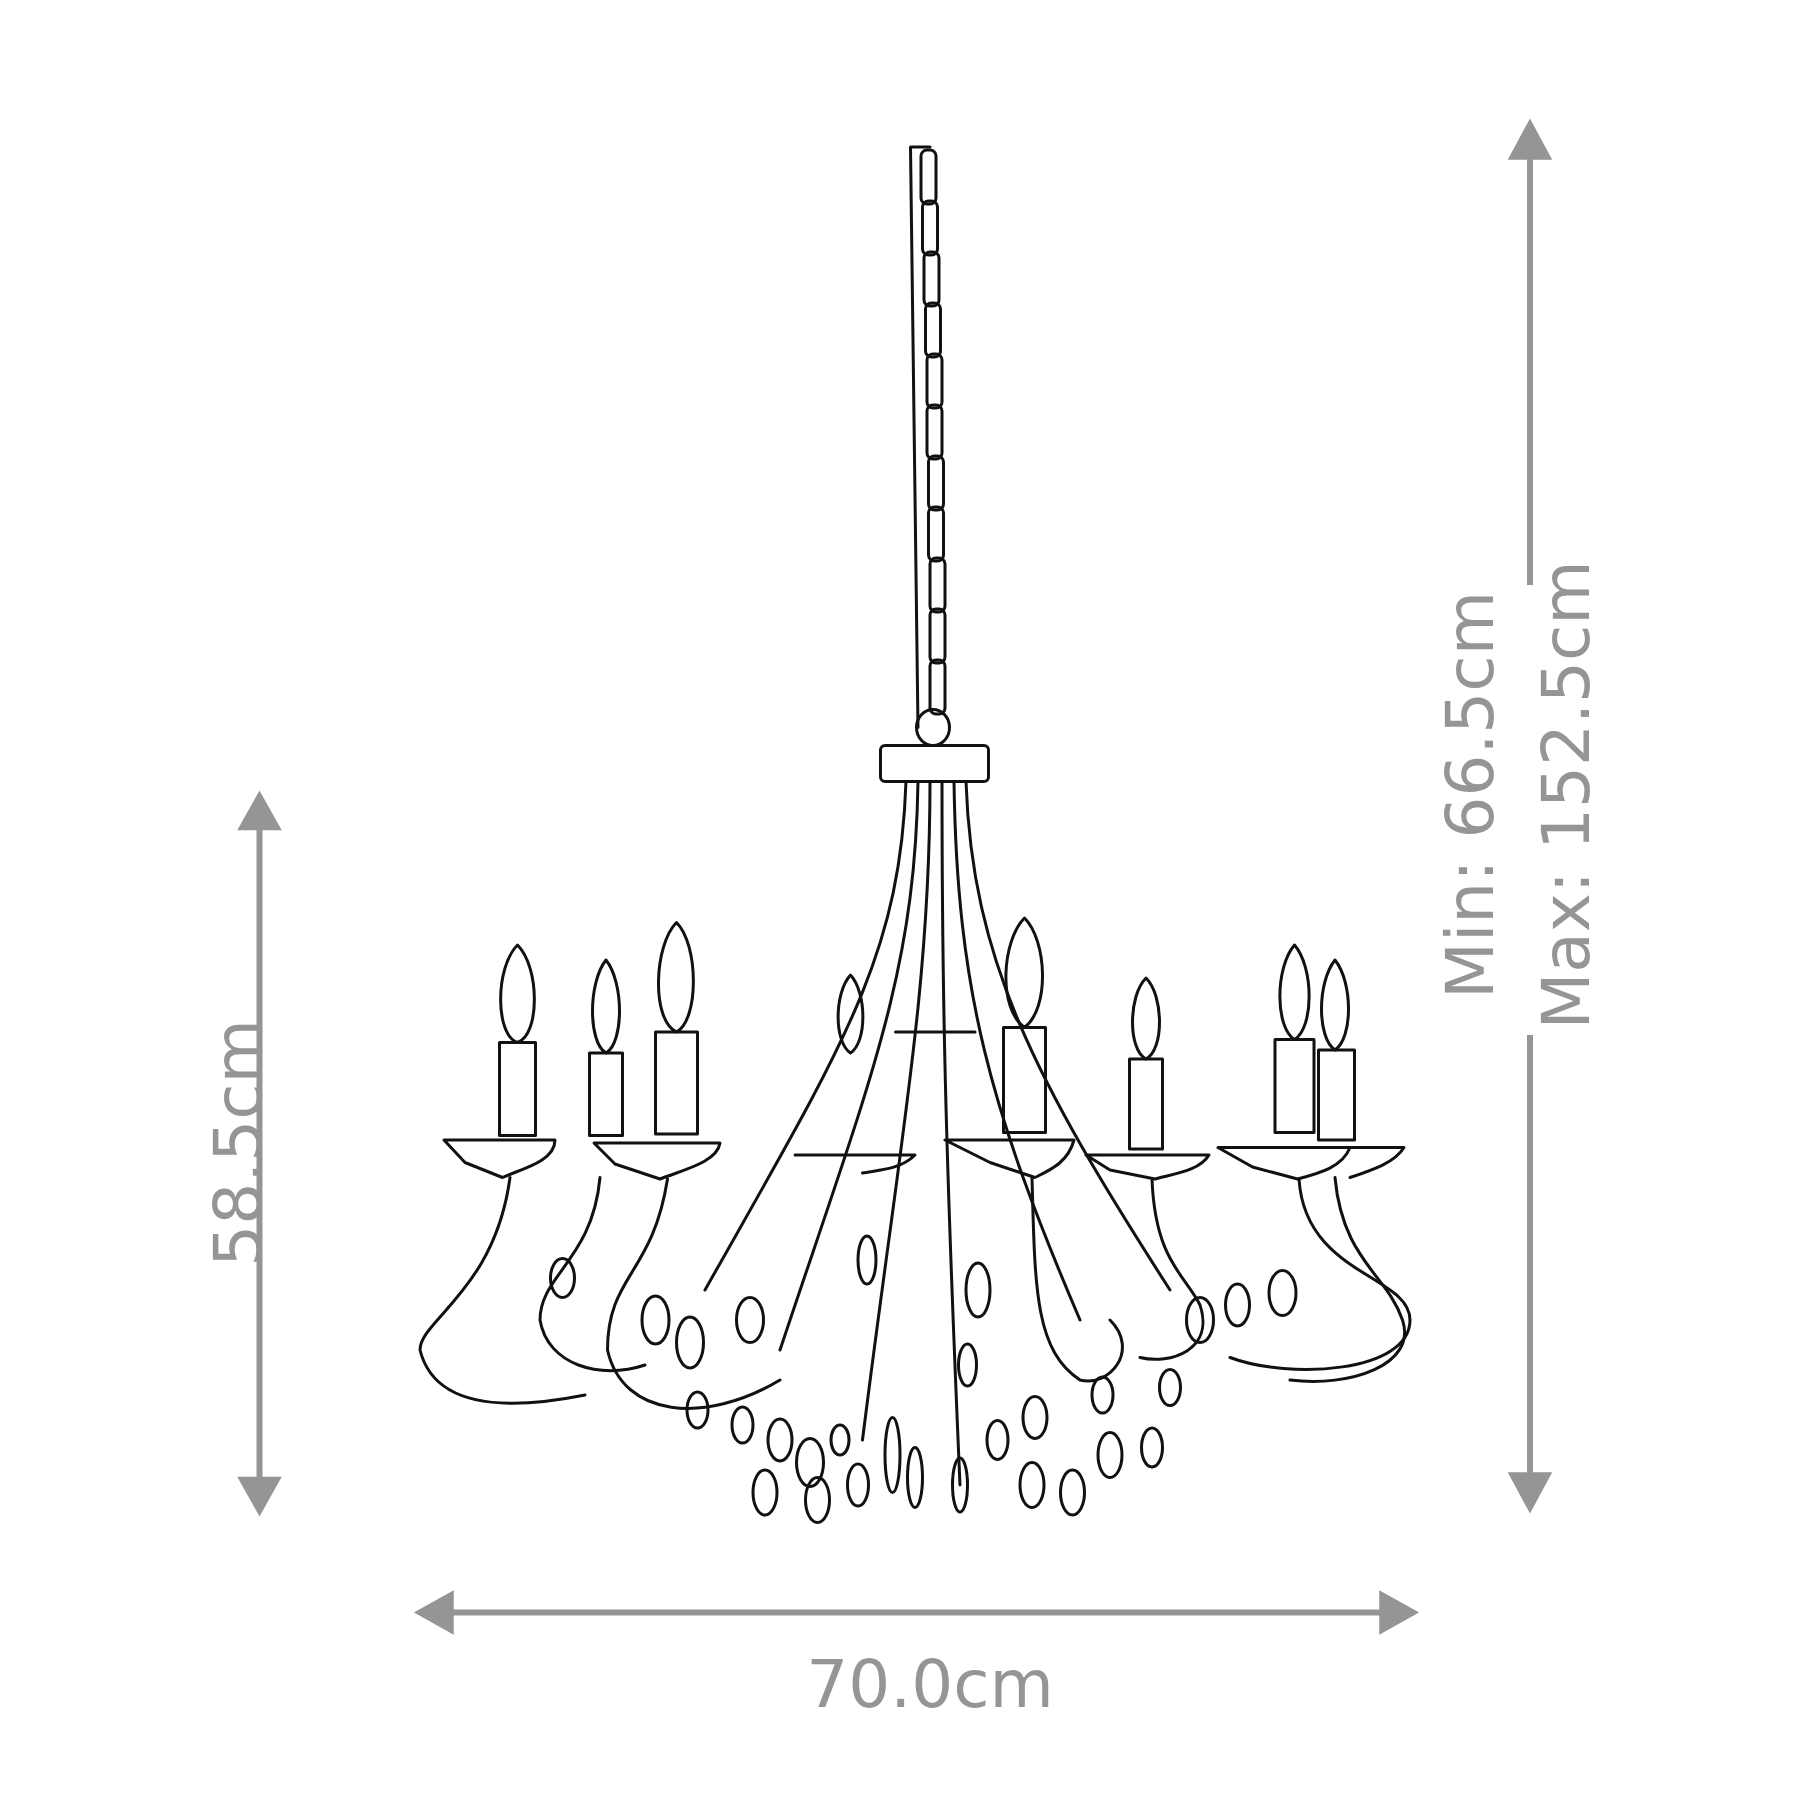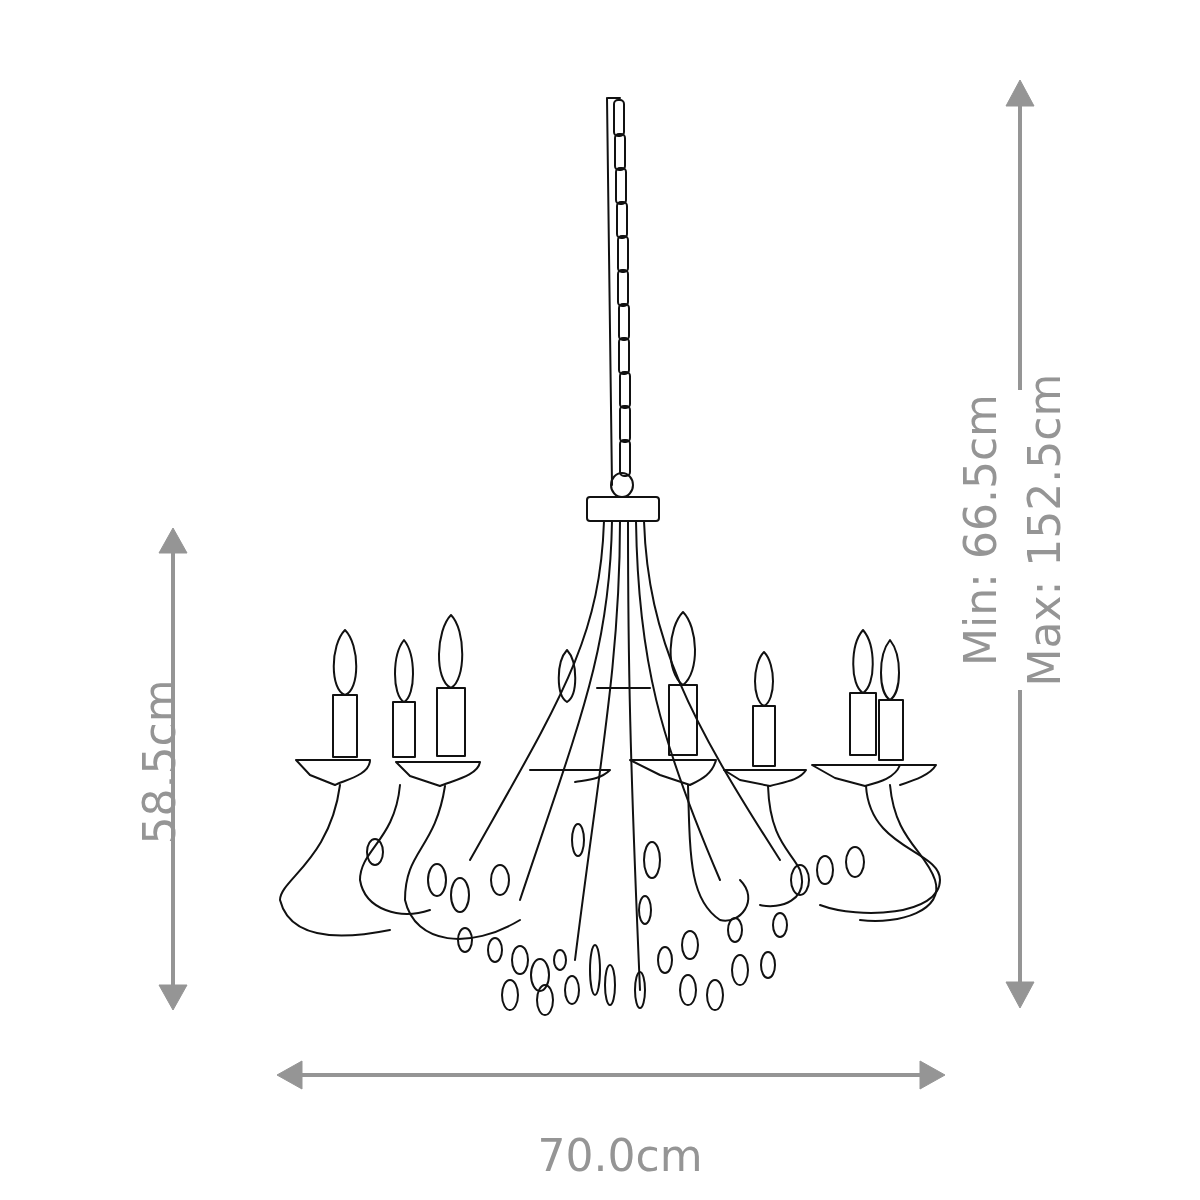--- a/index.html
+++ b/index.html
@@ -141,19 +141,19 @@
         <ellipse cx="855" cy="862" rx="9" ry="15"></ellipse>
         <ellipse cx="780" cy="925" rx="7" ry="12"></ellipse>
         <ellipse cx="610" cy="985" rx="5" ry="20"></ellipse>
         <ellipse cx="640" cy="990" rx="5" ry="18"></ellipse>
       </g>
     </g>
   </svg>
 
   <div class="dim-label rot" style="left:70px; top:740px; width:180px; text-align:center;">58.5cm</div>
 
-  <div class="dim-label" style="left:520px; top:1102px; width:200px; text-align:center;margin-top:32px;">70.0cm</div>
+  <div class="dim-label" style="left:520px; top:1102px; width:200px; text-align:center;">70.0cm</div>
 
   <div class="dim-label rot" style="left:836px; top:508px; width:290px; text-align:center;">Min: 66.5cm</div>
 
   <div class="dim-label rot" style="left:880px; top:508px; width:330px; text-align:center;">Max: 152.5cm</div>
 
 </div>
 
 </body></html>

